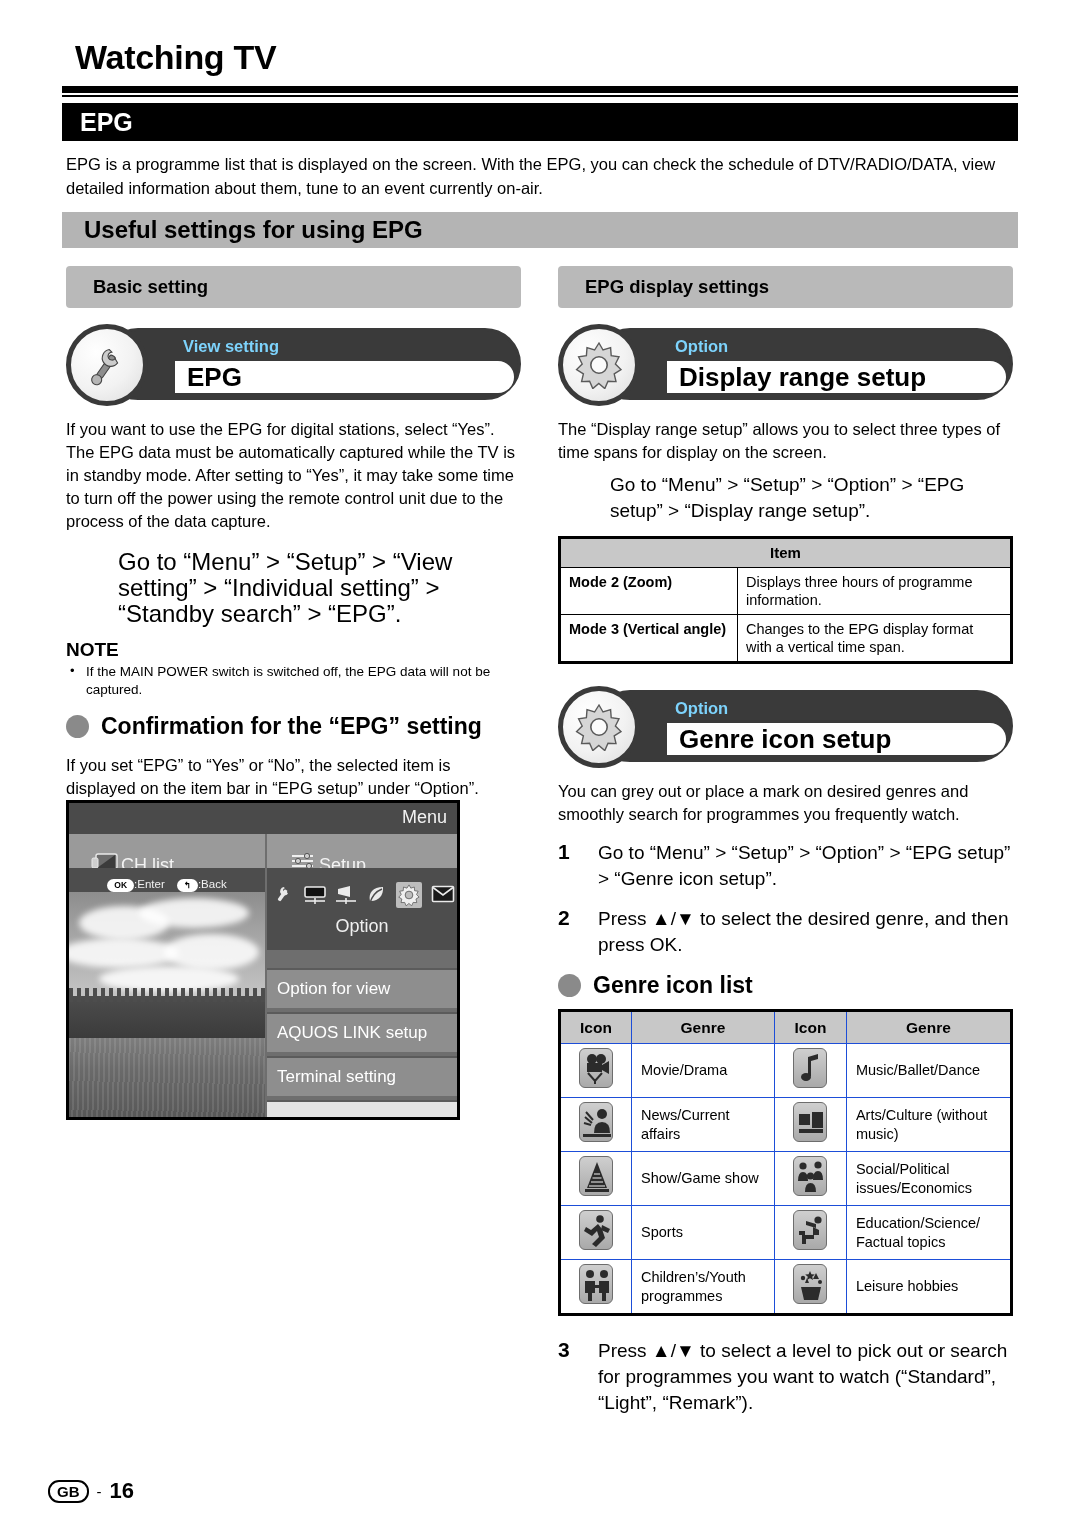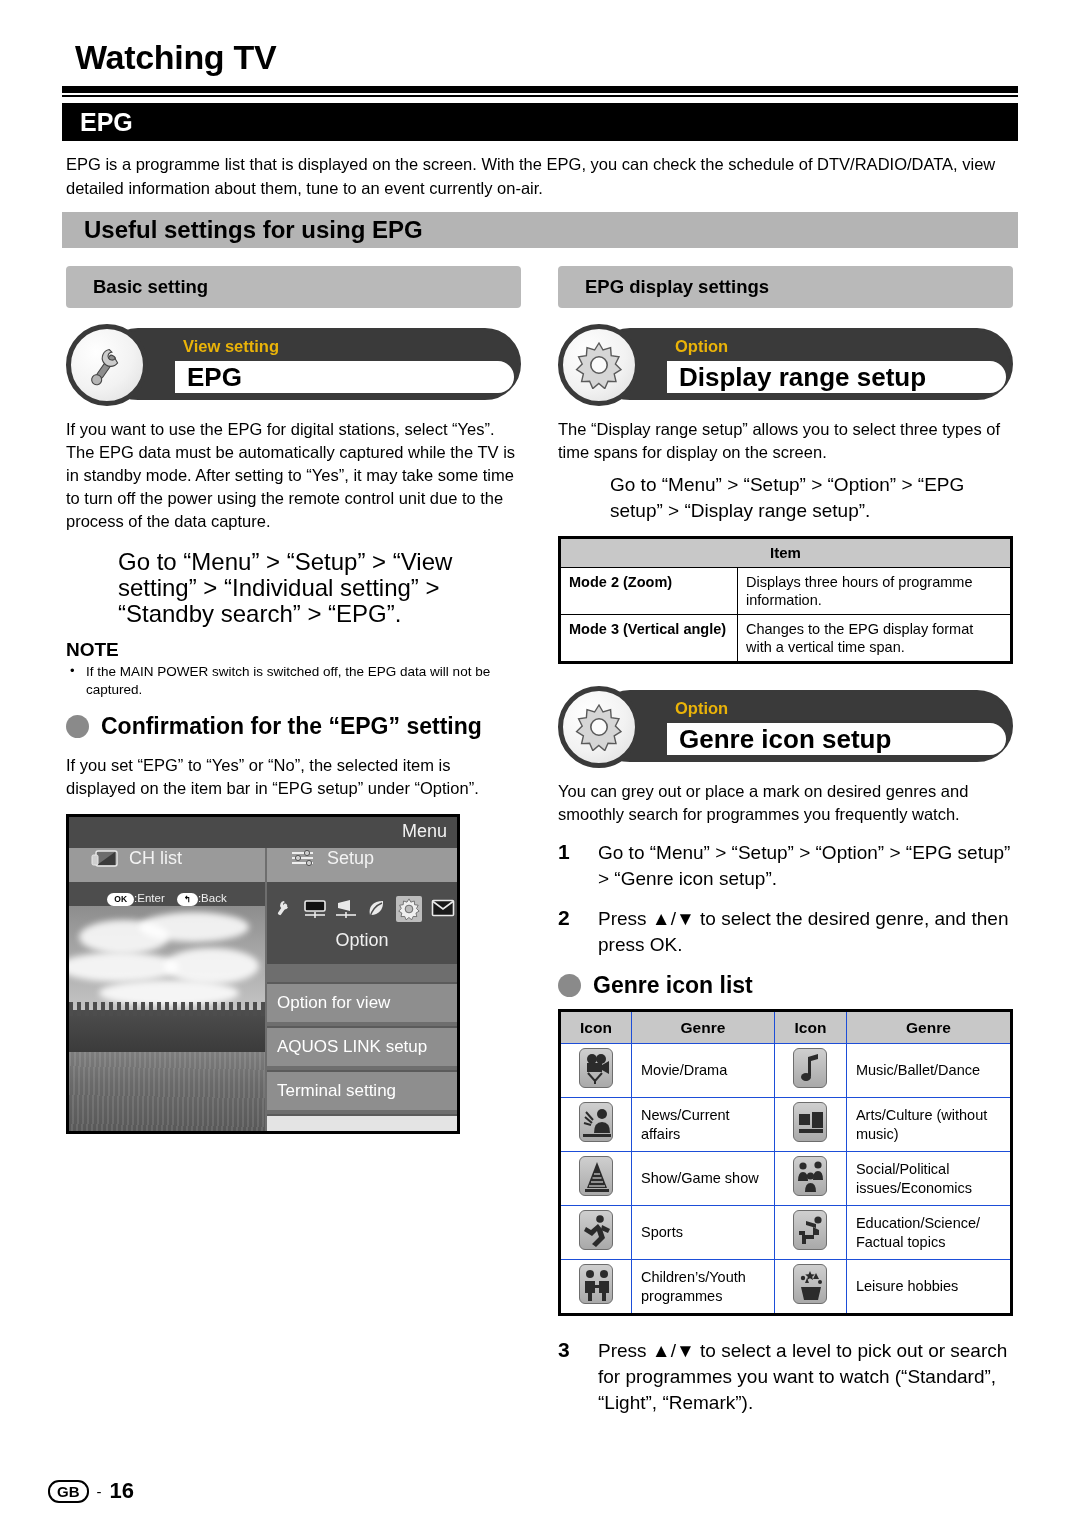--- a/index.html
+++ b/index.html
@@ -66,21 +66,21 @@
 
   
   .pill-wrap { position: relative; height: 80px; margin-top: 16px; }
   .pill {
     position: absolute; left: 36px; top: 4px; right: 0; height: 72px;
     background: #3a3a3a; border-radius: 36px;
     border: 3px solid #3a3a3a;
   }
   .pill-top {
     position: absolute; left: 78px; top: 6px; right: 22px; height: 24px;
-    color: #eab308; font-size: 16.5px; font-weight: bold;
+    color: #7dd3fc; font-size: 16.5px; font-weight: bold;
   }
   .pill-body {
     position: absolute; left: 70px; top: 30px; right: 4px; bottom: 4px;
     background: #fff; border-radius: 0 32px 32px 0;
   }
   .pill-body span {
     position: absolute; left: 12px; top: 1px;
     font-size: 26px; font-weight: bold; white-space: nowrap;
   }
   .pill-circle {
@@ -142,34 +142,34 @@
     width: 34px; height: 40px; display: inline-block;
     border-radius: 6px; border: 1.5px solid #6d6d6d;
     background: linear-gradient(#cfcfcf, #a9a9a9);
     position: relative;
   }
   .gicon svg { position: absolute; left: 0; top: 0; }
 
   
   .tvshot {
     position: relative; width: 394px; height: 320px;
-    margin-top: 14px; border: 3px solid #000; background: #6e6e6e;
+    border: 3px solid #000; background: #6e6e6e;
     overflow: hidden;
   }
   .tv-titlebar {
     position: absolute; left: 0; top: 0; width: 100%; height: 31px;
     background: #4a4a4a;
   }
   .tv-titlebar span {
     position: absolute; right: 10px; top: 4px; color: #f2f2f2; font-size: 18px;
   }
   .tv-tabs { position: absolute; left: 0; top: 31px; width: 100%; height: 34px; }
   .tv-tab {
-    position: absolute; top: 0; height: 42px; display: flex; align-items: flex-start;
-    color: #f3f3f3; font-size: 18px; gap: 10px; padding-left: 22px;
+    position: absolute; top: 0; height: 42px; display: flex; align-items: flex-end;
+    color: #f3f3f3; font-size: 18px; gap: 2px; padding-left: 22px;
   }
   .tv-tab.chlist { left: 0; width: 196px; background: #9a9a9a; }
   .tv-tab.setup  { left: 198px; right: 0; background: #9a9a9a; }
   .tv-keyhint {
     position: absolute; left: 0; top: 65px; width: 196px; height: 24px;
     background: #4d4d4d; display: flex; align-items: flex-end; justify-content: center;
     gap: 12px; color: #f0f0f0; font-size: 11.5px;
   }
   .keycap {
     display: inline-block; background: #fff; color: #000; border-radius: 9px;

